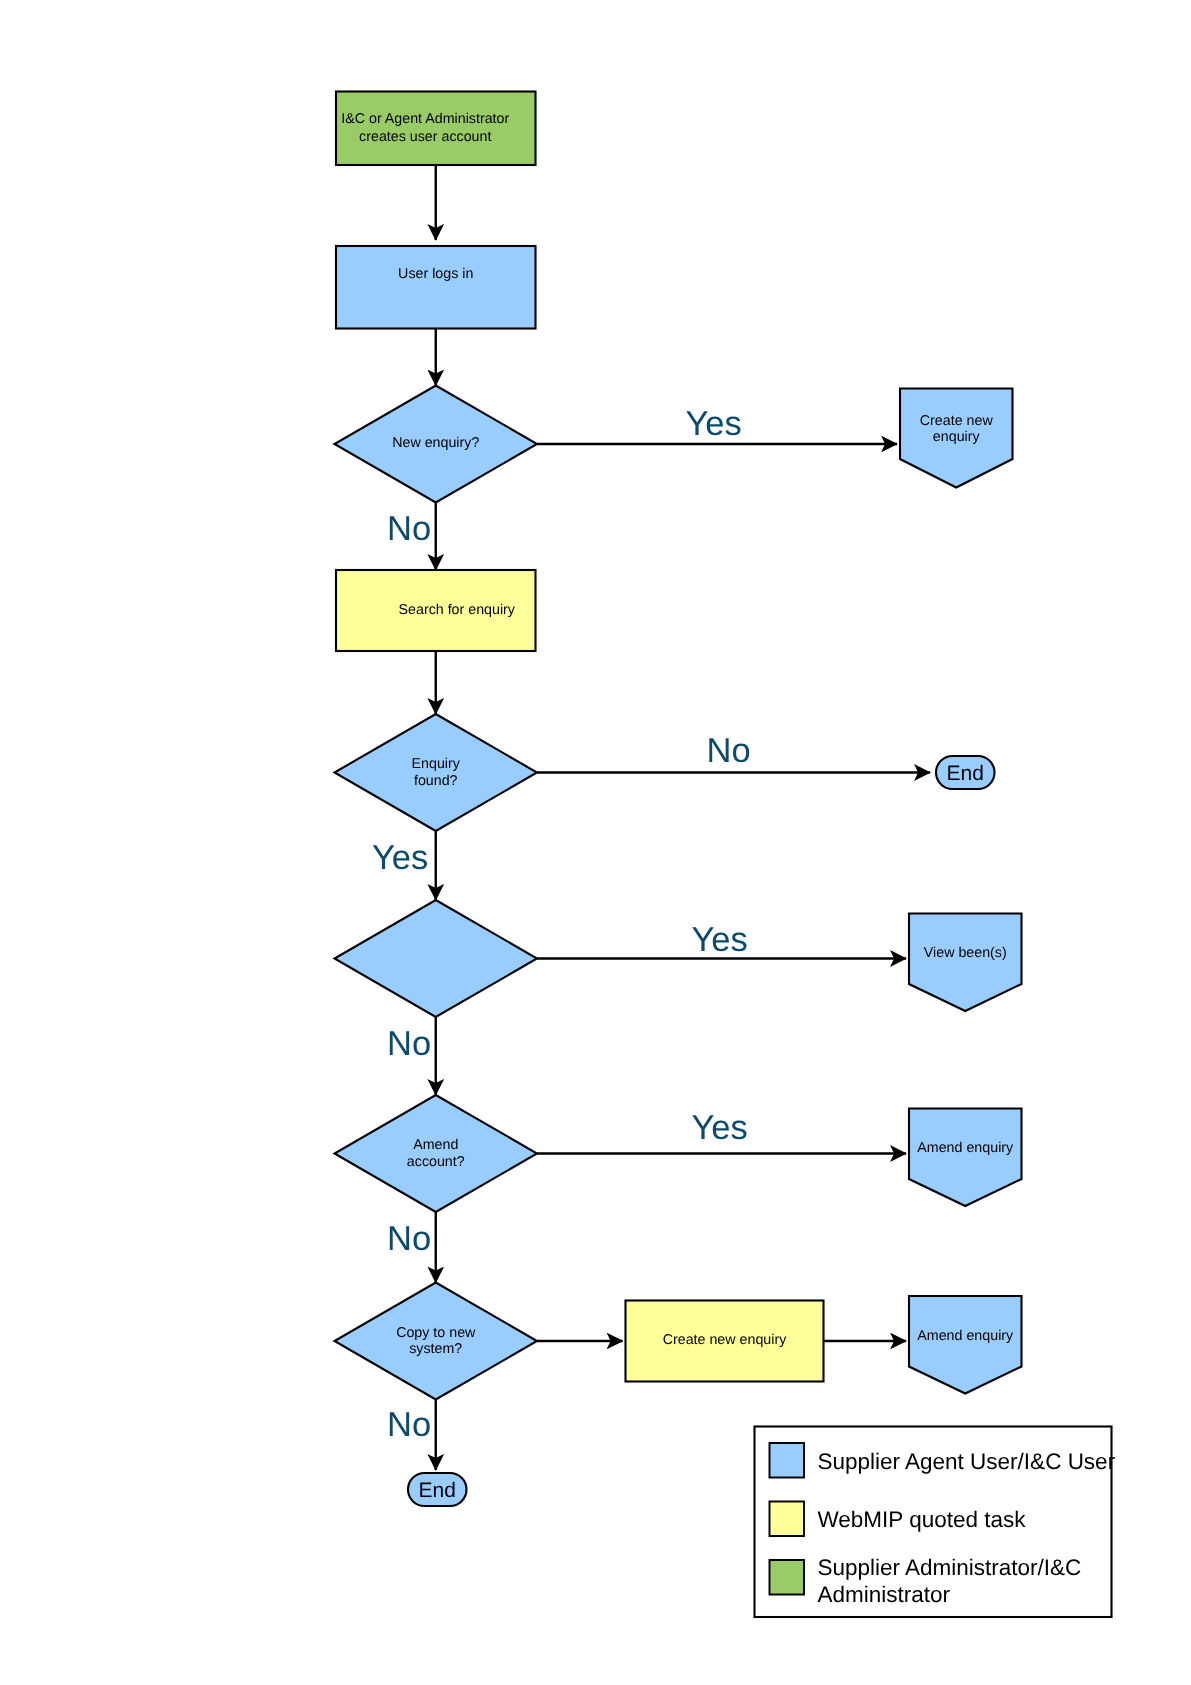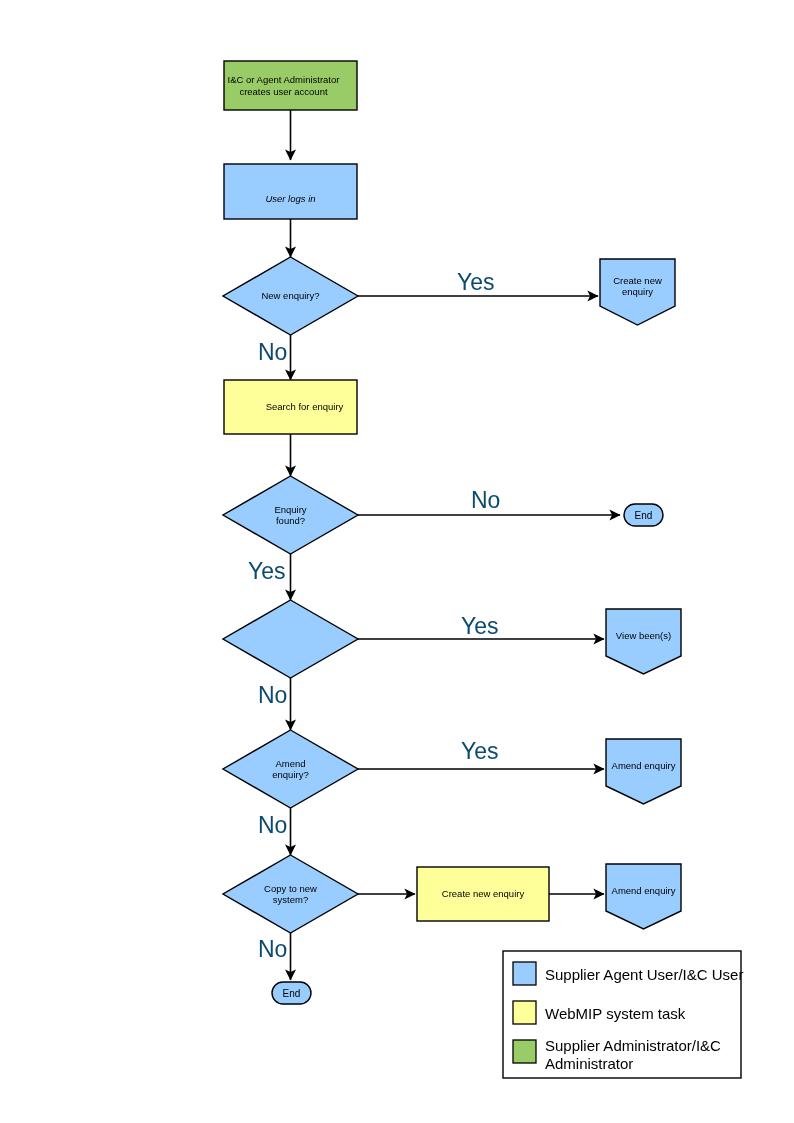--- a/index.html
+++ b/index.html
@@ -16,21 +16,21 @@
   .edge-label{
     position:absolute;font-size:23px;color:#0c4a6e;line-height:1;
     white-space:nowrap;
   }
   .legend-label{
     position:absolute;font-size:15px;color:#000;line-height:1.22;
     white-space:pre-line;
   }
   .end-label{
     position:absolute;display:flex;align-items:center;justify-content:center;
-    font-size:10px;color:#000;text-align:center;
+    font-size:14px;color:#000;text-align:center;
   }
 </style>
 </head>
 <body>
 
 <div id="stage">
 
   <svg class="layer" viewBox="0 0 794 1123" xmlns="http://www.w3.org/2000/svg">
     <defs>
       <marker id="arrow" viewBox="0 0 10 10" refX="9.5" refY="5" markerWidth="7" markerHeight="7" orient="auto-start-reverse">
@@ -87,39 +87,39 @@
 
     <rect x="503" y="951" width="238" height="127" fill="#ffffff" stroke="#000000" stroke-width="1.4"></rect>
     <rect x="513" y="962" width="23" height="23" fill="#99ccff" stroke="#000000" stroke-width="1.3"></rect>
     <rect x="513" y="1001" width="23" height="23" fill="#ffff99" stroke="#000000" stroke-width="1.3"></rect>
     <rect x="513" y="1040" width="23" height="23" fill="#99cc66" stroke="#000000" stroke-width="1.3"></rect>
   </svg>
 
   <div class="node-label" style="left:224px;top:61px;width:119px;height:49px;white-space:pre-line;">I&amp;C or Agent Administrator
 creates user account</div>
 
-  <div class="node-label" style="left:224px;top:180px;width:133px;height:38px;white-space:pre-line;font-style:italic;">User logs in</div>
+  <div class="node-label" style="left:224px;top:164px;width:133px;height:38px;white-space:pre-line;">User logs in</div>
 
   <div class="node-label" style="left:233px;top:277px;width:115px;height:38px;white-space:pre-line;">New enquiry?</div>
 
   <div class="node-label" style="left:600px;top:266px;width:75px;height:40px;white-space:pre-line;">Create new
 enquiry</div>
 
   <div class="node-label" style="left:224px;top:380px;width:161px;height:54px;white-space:pre-line;border-radius:25px;">Search for enquiry</div>
 
   <div class="node-label" style="left:233px;top:496px;width:115px;height:38px;white-space:pre-line;">Enquiry
 found?</div>
 
   <div class="end-label" style="left:624px;top:504px;width:39px;height:22px;">End</div>
 
 
   <div class="node-label" style="left:604px;top:618px;width:79px;height:36px;white-space:pre-line;">View been(s)</div>
 
   <div class="node-label" style="left:233px;top:750px;width:115px;height:38px;white-space:pre-line;">Amend
-enquiry?</div>
+account?</div>
 
   <div class="node-label" style="left:602px;top:748px;width:83px;height:36px;white-space:pre-line;">Amend enquiry</div>
 
   <div class="node-label" style="left:233px;top:875px;width:115px;height:38px;white-space:pre-line;">Copy to new
 system?</div>
 
   <div class="node-label" style="left:417px;top:867px;width:132px;height:54px;white-space:pre-line;">Create new enquiry</div>
 
   <div class="node-label" style="left:602px;top:873px;width:83px;height:36px;white-space:pre-line;">Amend enquiry</div>
 
@@ -138,18 +138,18 @@
   <div class="edge-label" style="left:258px;top:684px;">No</div>
 
   <div class="edge-label" style="left:461px;top:740px;">Yes</div>
 
   <div class="edge-label" style="left:258px;top:814px;">No</div>
 
   <div class="edge-label" style="left:258px;top:938px;">No</div>
 
   <div class="legend-label" style="left:545px;top:966px;">Supplier Agent User/I&amp;C User</div>
 
-  <div class="legend-label" style="left:545px;top:1005px;">WebMIP system task</div>
+  <div class="legend-label" style="left:545px;top:1005px;">WebMIP quoted task</div>
 
   <div class="legend-label" style="left:545px;top:1037px;">Supplier Administrator/I&amp;C
 Administrator</div>
 
 </div>
 
 </body></html>

